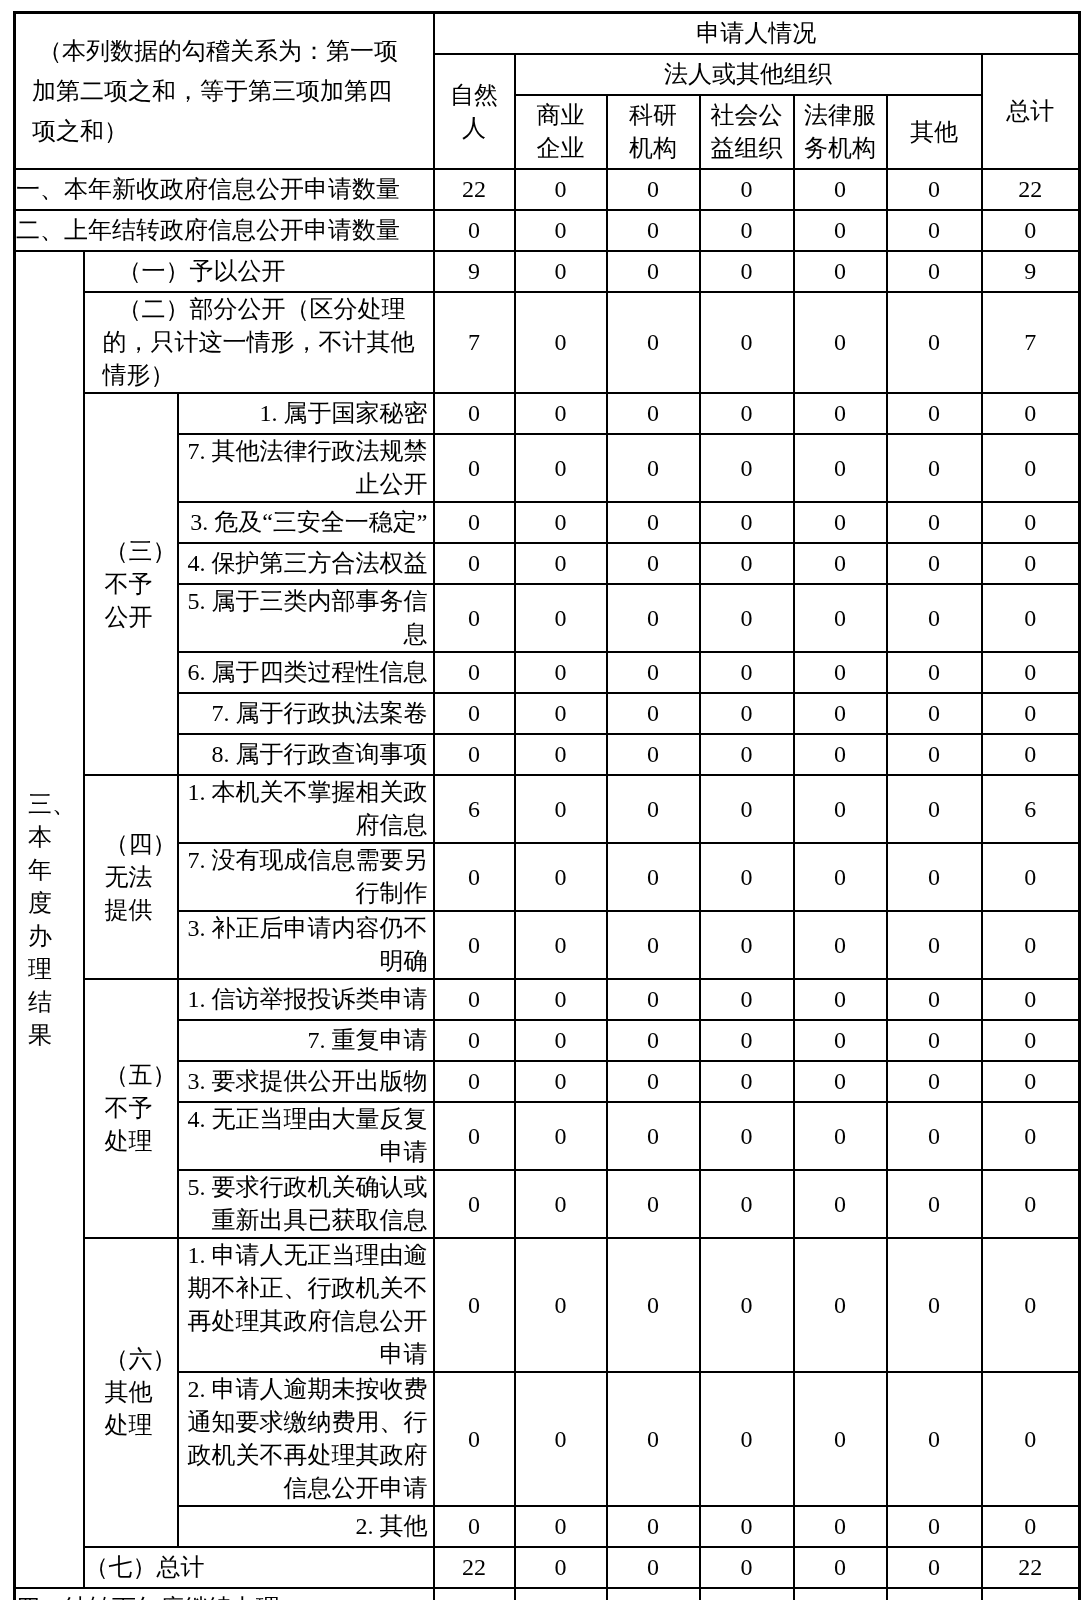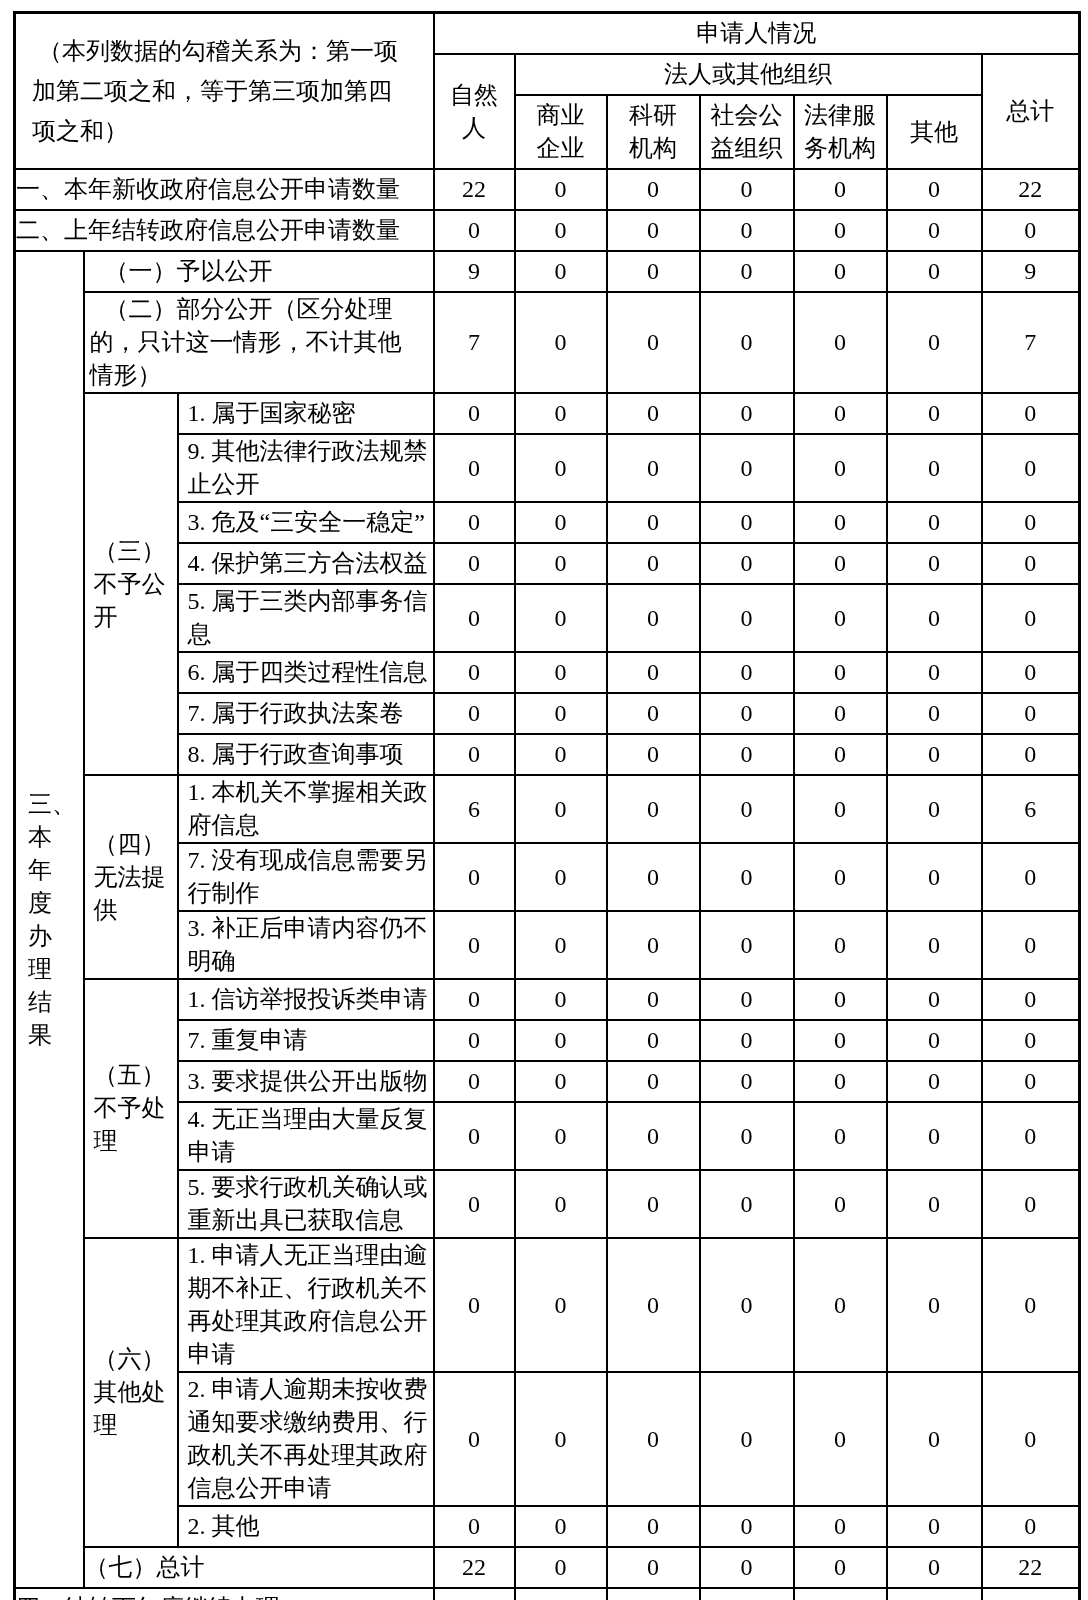--- a/index.html
+++ b/index.html
@@ -37,24 +37,24 @@
     text-align: left;
     padding: 0 20px 0 16px;
     line-height: 40px;
     text-indent: 6px;
   }
 
   
   tbody td { height: 33px; }
   .top  { text-align: left; }
   .sec  { text-align: left; padding: 0 8px 0 12px; }
-  .grp  { text-align: left; padding: 0 3px 0 9px; border-radius: 24px; }
-  .sub  { text-align: left; padding: 0 8px 0 5px; text-indent: 15px; }
+  .grp  { text-align: left; padding: 0 3px 0 20px; border-radius: 24px; }
+  .sub  { text-align: left; padding: 0 8px 0 18px; text-indent: 15px; }
   .sub.center { text-indent: 0; padding: 0; }
-  .item { text-align: left; padding: 0 5px 0 9px; }
+  .item { text-align: right; padding: 0 5px 0 9px; }
   .val  { text-align: center; padding: 3px 2px; }
 </style>
 </head>
 <body>
 
 <div class="page">
   <table class="report">
     <colgroup>
       <col style="width:69px">
         <col style="width:94px">
@@ -137,21 +137,21 @@
           <td class="item">1. 属于国家秘密</td>
           <td class="val">0</td>
           <td class="val">0</td>
           <td class="val">0</td>
           <td class="val">0</td>
           <td class="val">0</td>
           <td class="val">0</td>
           <td class="val">0</td>
         </tr>
         <tr>
-          <td class="item">9. 其他法律行政法规禁止公开</td>
+          <td class="item">7. 其他法律行政法规禁止公开</td>
           <td class="val">0</td>
           <td class="val">0</td>
           <td class="val">0</td>
           <td class="val">0</td>
           <td class="val">0</td>
           <td class="val">0</td>
           <td class="val">0</td>
         </tr>
         <tr>
           <td class="item">3. 危及“三安全一稳定”</td>

